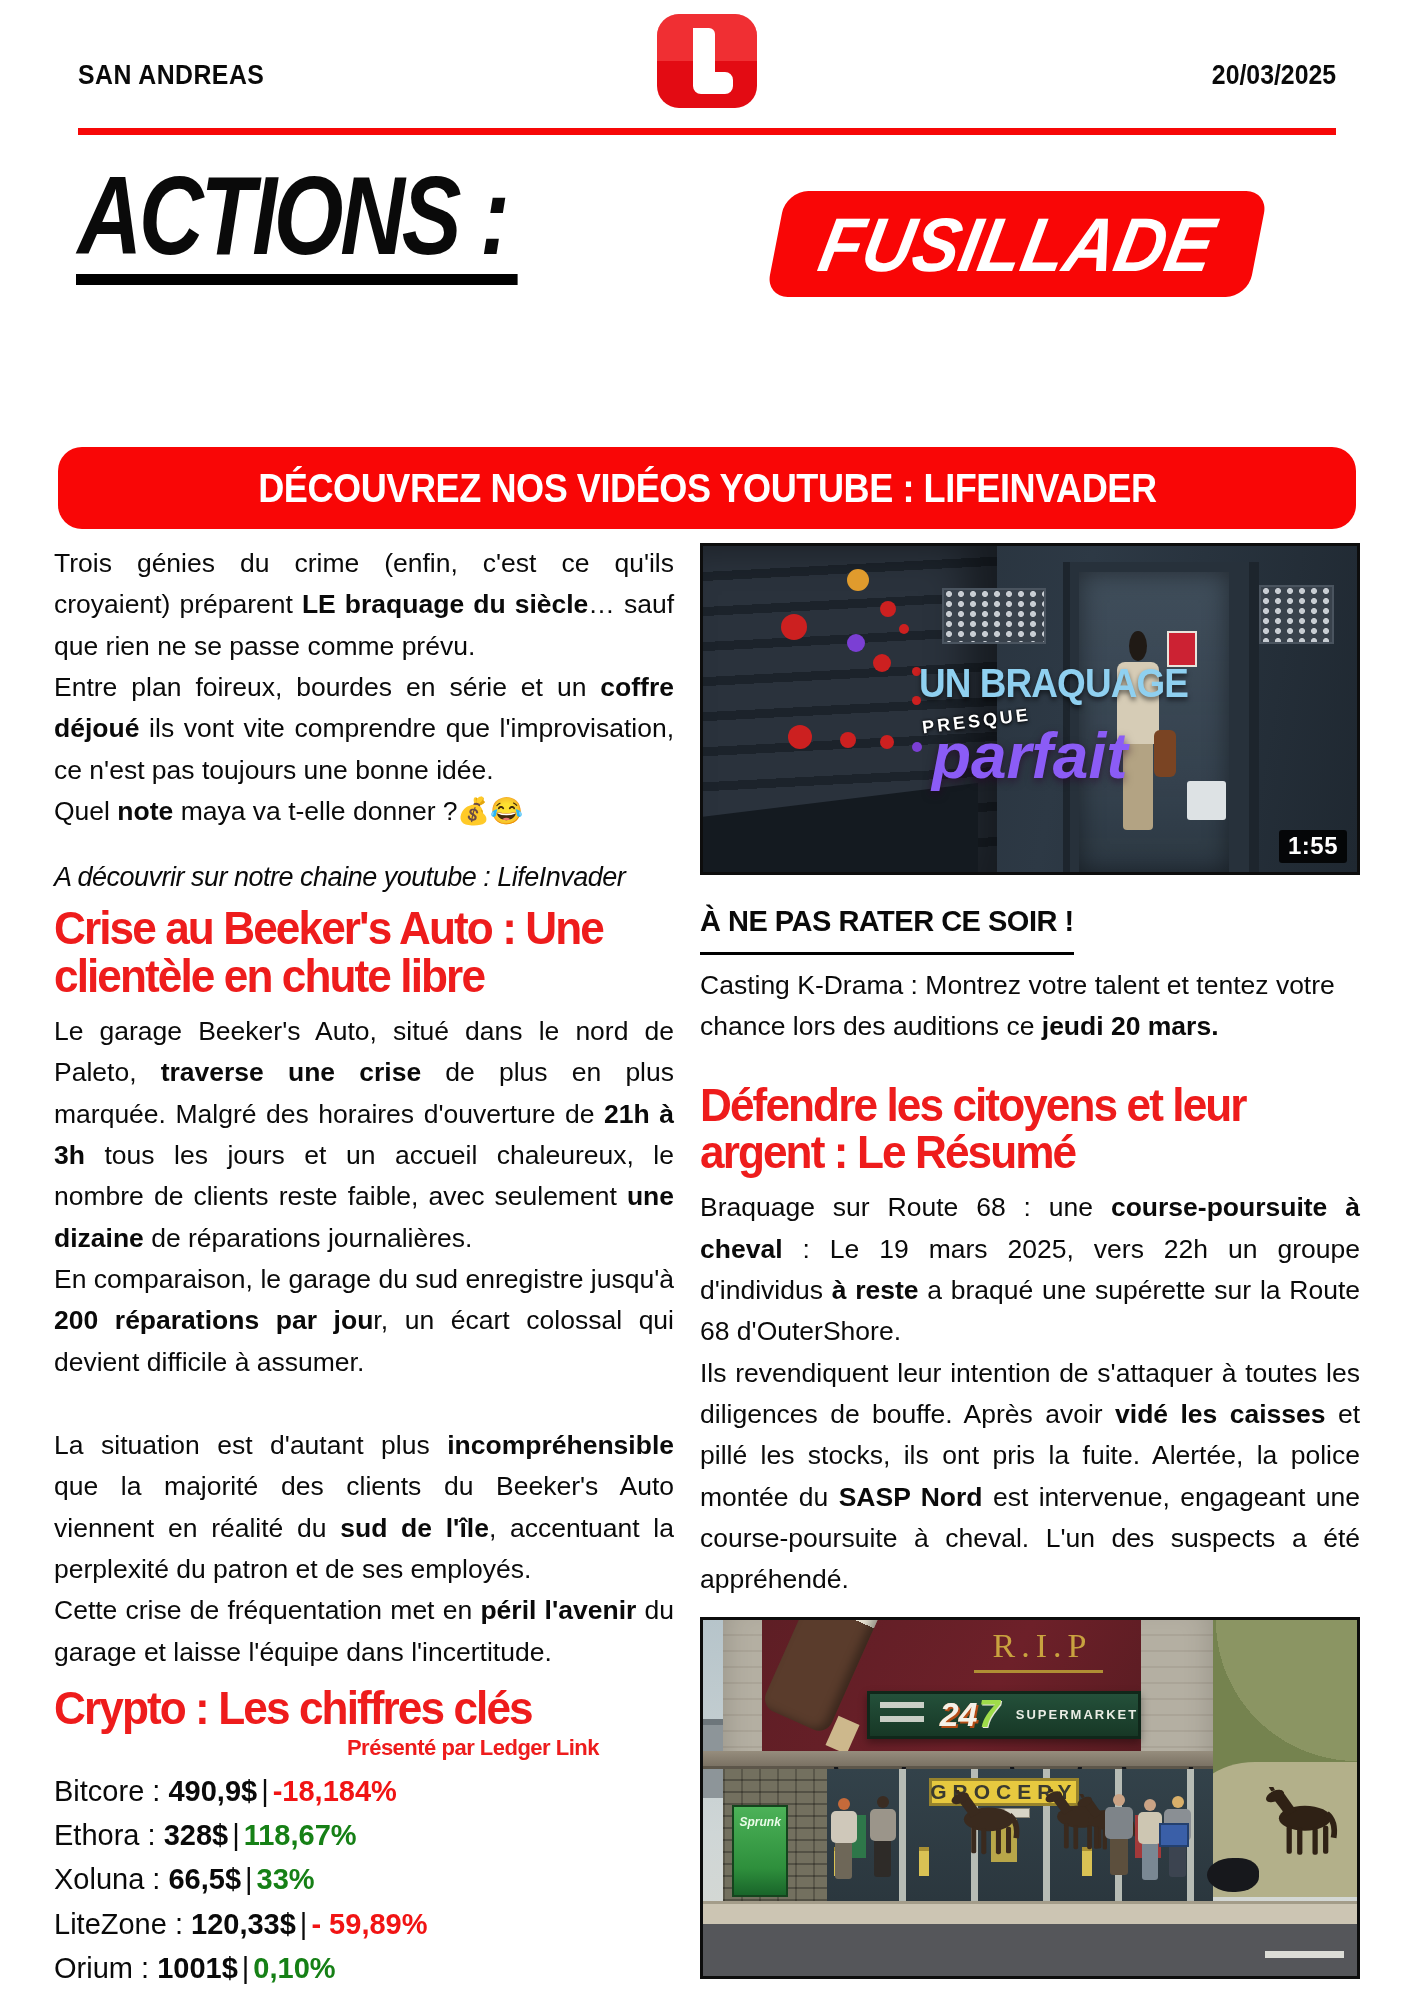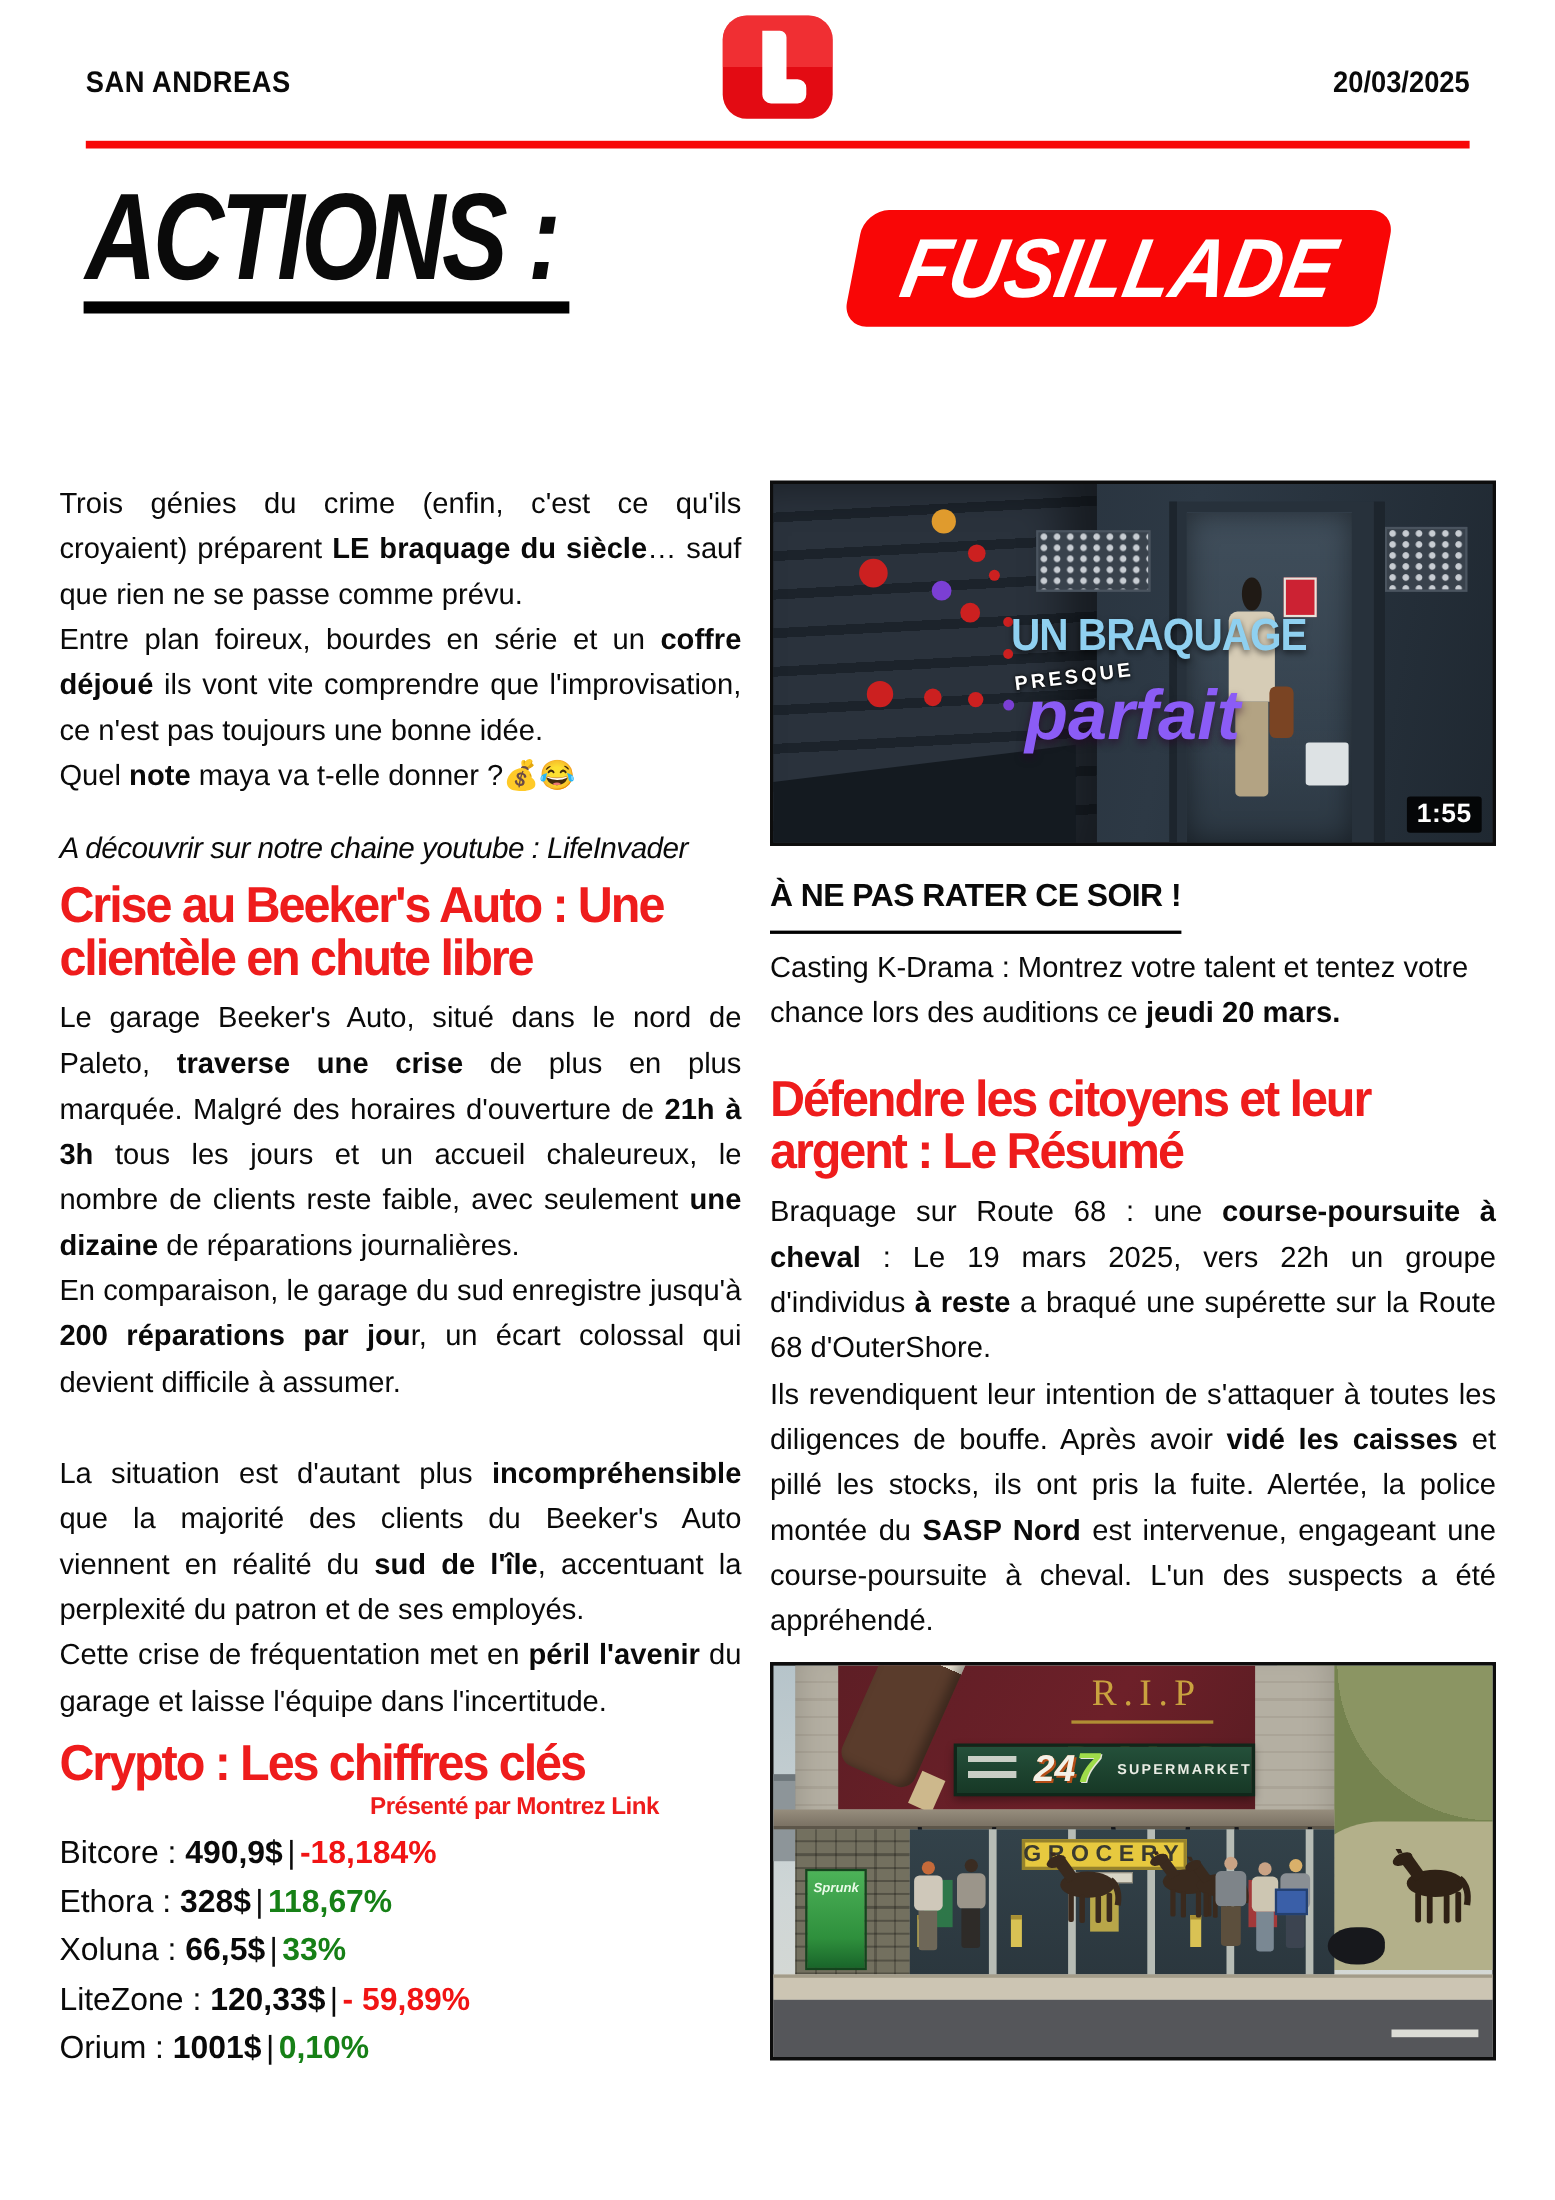--- a/index.html
+++ b/index.html
@@ -165,20 +165,23 @@
   </div>
   <div class="hdr-rule"></div>
 
   <section class="title-block">
     <div class="badge">
       <span class="badge-text">FUSILLADE</span>
     </div>
     <div><span class="headline hl1">ACTIONS :</span></div>
   </section>
 
+  <div class="banner">
+    <span class="banner-text">DÉCOUVREZ NOS VIDÉOS YOUTUBE : LIFEINVADER</span>
+  </div>
 
   <main class="columns">
 
     <div class="col left">
       <div>
 
           <p class="para"><span>Trois génies du crime (enfin, c'est ce qu'ils croyaient) préparent </span><span class="b">LE braquage du siècle</span><span>… sauf que rien ne se passe comme prévu.</span></p>
 
           <p class="para"><span>Entre plan foireux, bourdes en série et un </span><span class="b">coffre déjoué</span><span> ils vont vite comprendre que l'improvisation, ce n'est pas toujours une bonne idée.</span></p>
 
@@ -194,21 +197,21 @@
 
           <p class="para"><span>En comparaison, le garage du sud enregistre jusqu'à </span><span class="b">200 réparations par jou</span><span>r, un écart colossal qui devient difficile à assumer.</span></p>
 
           <p class="para gap-top"><span>La situation est d'autant plus </span><span class="b">incompréhensible</span><span> que la majorité des clients du Beeker's Auto viennent en réalité du </span><span class="b">sud de l'île</span><span>, accentuant la perplexité du patron et de ses employés.</span></p>
 
           <p class="para"><span>Cette crise de fréquentation met en </span><span class="b">péril l'avenir</span><span> du garage et laisse l'équipe dans l'incertitude.</span></p>
         </div>
 
       <div class="crypto">
         <h2 class="red-h">Crypto : Les chiffres clés</h2>
-        <div class="sponsor">Présenté par Montrez Link</div>
+        <div class="sponsor">Présenté par Ledger Link</div>
         <div>
 
             <div class="crow"><span class="cname">Bitcore</span><span class="colon"> : </span><span class="cprice">490,9$</span><span class="pipe">|</span><span class="cchg down">-18,184%</span></div>
 
             <div class="crow"><span class="cname">Ethora</span><span class="colon"> : </span><span class="cprice">328$</span><span class="pipe">|</span><span class="cchg up">118,67%</span></div>
 
             <div class="crow"><span class="cname">Xoluna</span><span class="colon"> : </span><span class="cprice">66,5$</span><span class="pipe">|</span><span class="cchg up">33%</span></div>
 
             <div class="crow"><span class="cname">LiteZone</span><span class="colon"> : </span><span class="cprice">120,33$</span><span class="pipe">|</span><span class="cchg down">- 59,89%</span></div>
 

